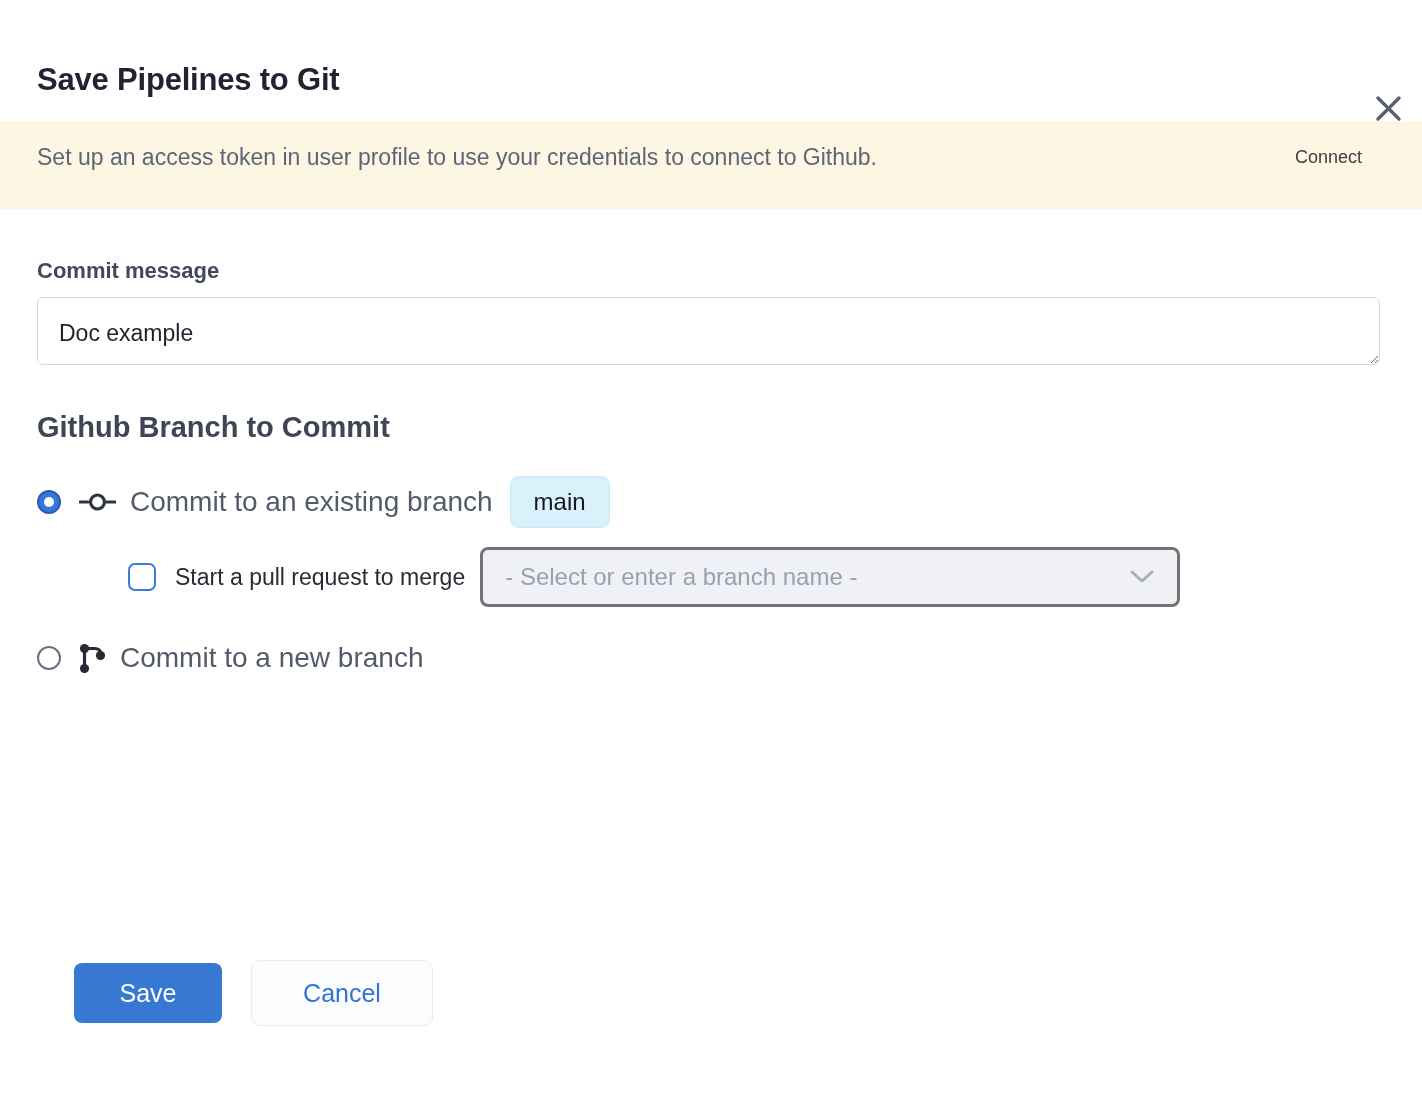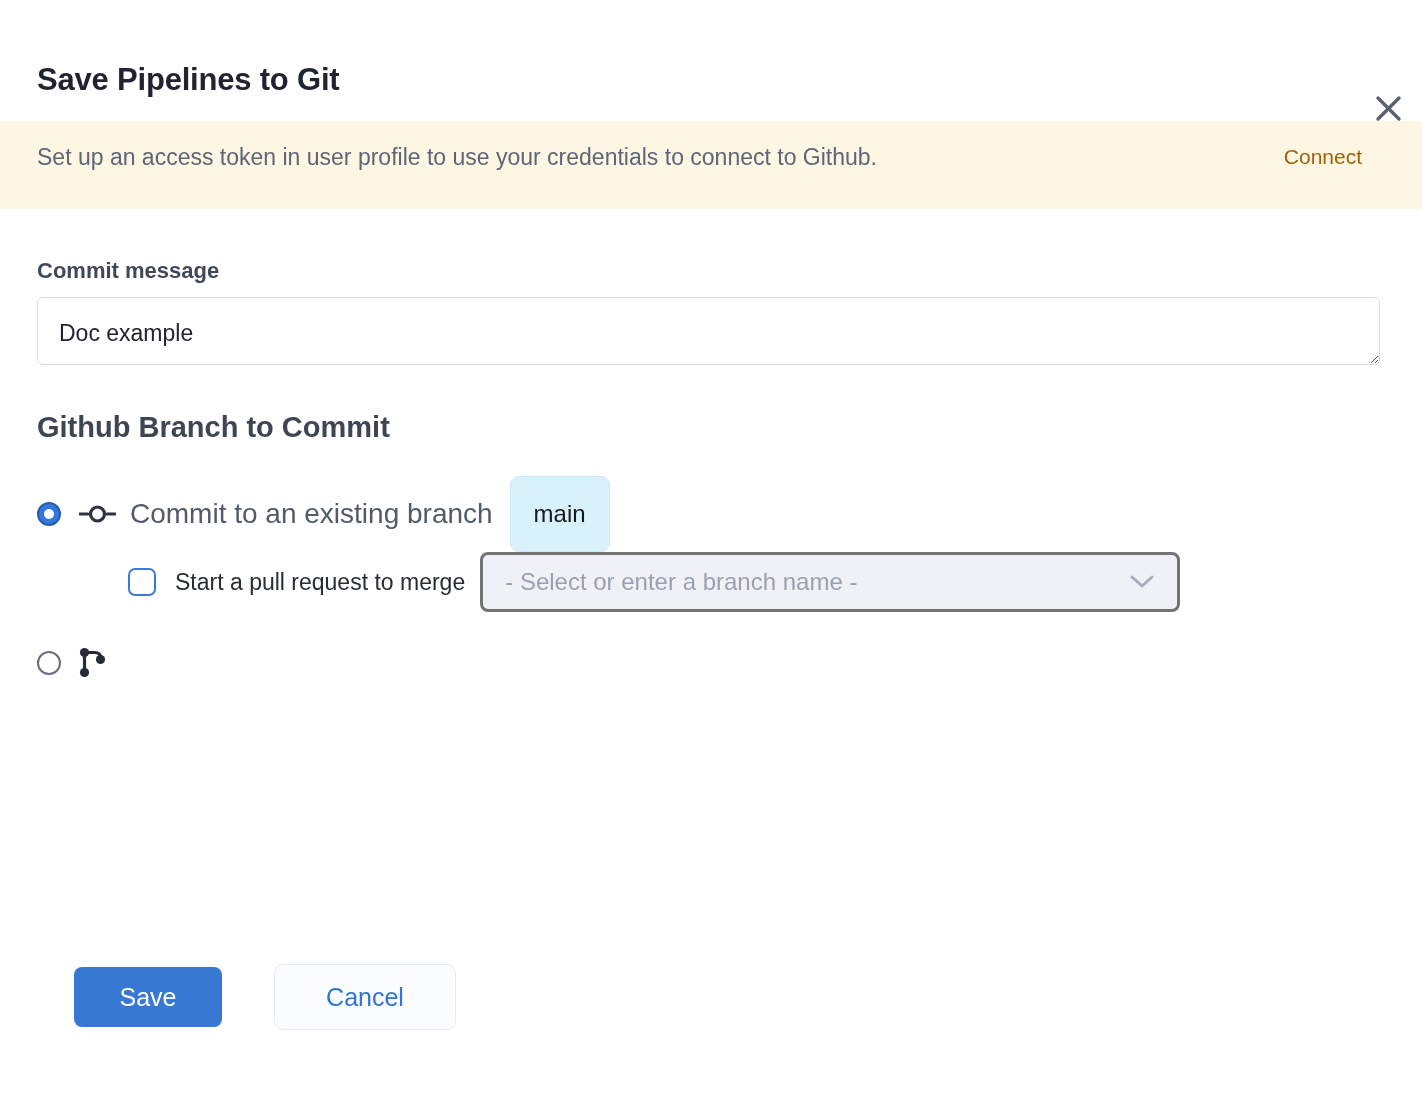--- a/index.html
+++ b/index.html
@@ -10,63 +10,63 @@
   .close-btn { position:absolute; top:28px; right:16px; width:36px; height:36px;
                display:flex; align-items:center; justify-content:center;
                background:none; border:none; cursor:pointer; }
 
   .title { margin:62px 0 0 37px; font-size:31px; font-weight:700;
            color:#1f2430; letter-spacing:-0.2px; }
 
   .banner { margin-top:23px; width:1422px; height:88px; background:#fcf6e3;
             display:flex; align-items:center; padding:0 60px 16px 37px;gap:10px; }
   .banner-text { font-size:23px; color:#5e6577; }
-  .banner-link { margin-left:auto; font-size:21px; color:#a16207;
+  .banner-link { margin-left:auto; font-size:18px; color:#404040;
                  background:none; border:none; cursor:pointer; font-family:inherit; }
 
   .main { padding:0 42px 0 37px; }
 
   .field-label { margin-top:49px; font-size:22px; font-weight:600; color:#414959; }
 
   .commit-textarea { display:block; margin-top:13px; width:100%; height:68px;
             border:1px solid #d4d8e1; border-radius:6px; padding:22px 21px;
             font-size:23px; color:#20242c; font-family:inherit; resize:both;
             outline:none; background:#fff; }
 
   .section-heading { margin-top:46px; font-size:29px; font-weight:600; color:#3e4554; }
 
   .row { display:flex; align-items:center; }
   .row-existing { margin-top:32px; }
-  .row-pr { margin-left:91px; height:60px; }
+  .row-pr { margin-top:19px; margin-left:91px; height:60px; }
   .row-new { margin-top:35px; }
 
   .radio { width:24px; height:24px; border-radius:50%; flex:0 0 auto;
            display:flex; align-items:center; justify-content:center; cursor:pointer; }
   .radio-on  { background:#3477dd; border:2px solid #2b5cae; }
   .radio-on .radio-dot { width:10px; height:10px; border-radius:50%; background:#ffffff; }
   .radio-off { background:#ffffff; border:2px solid #68707f; }
 
   .icon-gap-l { margin-left:18px; }
   .radio-label { font-size:28px; color:#535b6b; }
   .label-gap { margin-left:14px; }
 
   .branch-badge { margin-left:17px; background:#d9f1fb; border:1px solid #cbe8f6;
-                  border-radius:9px; padding:23px 23px; font-size:24px; color:#15181e; }
+                  border-radius:9px; padding:11px 23px; font-size:24px; color:#15181e; }
 
   .checkbox { width:28px; height:28px; border:2px solid #3b7ad8; border-radius:7px;
               background:#ffffff; flex:0 0 auto; cursor:pointer; }
   .checkbox-label { margin-left:19px; font-size:23px; color:#272c35; }
 
   .dropdown { margin-left:15px; width:700px; height:60px; background:#f0f1f6;
               border:3px solid #737373; border-radius:8px; display:flex;
               align-items:center; padding:0 22px; cursor:pointer; }
   .dropdown-placeholder { font-size:24px; color:#99a1b1; }
   .dropdown-chevron { margin-left:auto; display:flex; align-items:center; }
 
-  .footer { display:flex; align-items:center; margin:286px 0 0 37px;gap:23px; }
+  .footer { display:flex; align-items:center; margin:286px 0 0 37px; }
   .btn-save { width:148px; height:60px; background:#3778d2; color:#ffffff;
               border:none; border-radius:8px; font-size:25px; font-weight:500;
               font-family:inherit; cursor:pointer; }
   .btn-cancel { margin-left:29px; width:182px; height:66px; background:#fbfcfe;
               border:1px solid #e6eaf2; border-radius:9px; color:#3273d6;
               font-size:25px; font-family:inherit; cursor:pointer; }
 
   svg { display:block; }
 </style>
 </head>
@@ -128,20 +128,21 @@
       <span class="radio radio-off"></span>
       <span class="icon-gap-l">
         <svg width="27" height="31" viewBox="0 0 27 31">
           <circle cx="5.5" cy="5.5" r="4.6" fill="#262b36"></circle>
           <circle cx="5.5" cy="25.5" r="4.6" fill="#262b36"></circle>
           <circle cx="21.5" cy="12.5" r="4.6" fill="#262b36"></circle>
           <line x1="5.5" y1="9" x2="5.5" y2="22" stroke="#262b36" stroke-width="3.2"></line>
           <path d="M9,5.5 L15.5,5.5 Q21.5,5.5 21.5,10.5" fill="none" stroke="#262b36" stroke-width="3.2"></path>
         </svg>
       </span>
+      <span class="radio-label label-gap">Commit to a new branch</span>
     </div>
 
     <div class="footer">
       <button class="btn-save">Save</button>
       <button class="btn-cancel">Cancel</button>
     </div>
 
   </div>
 </div>
 

